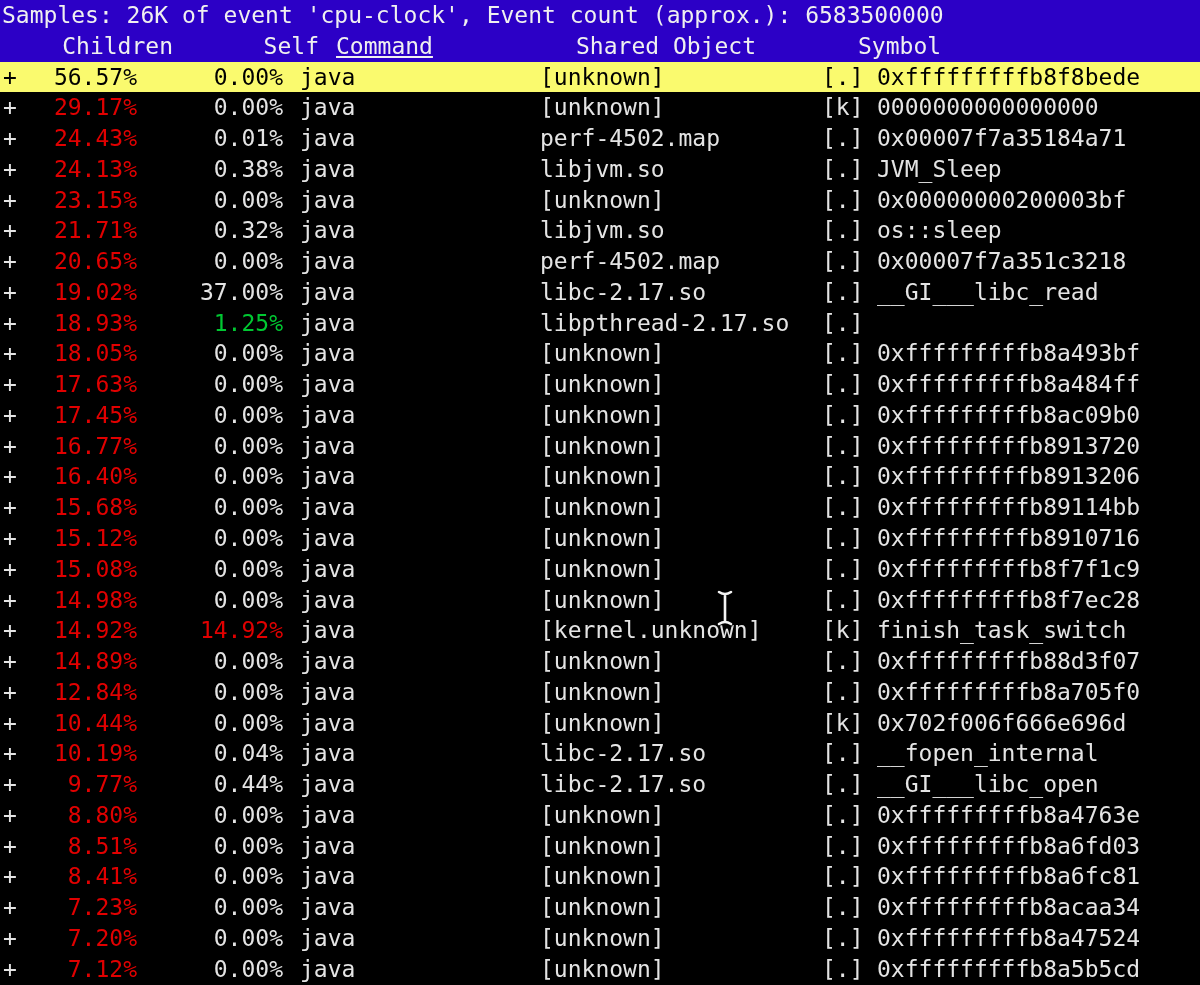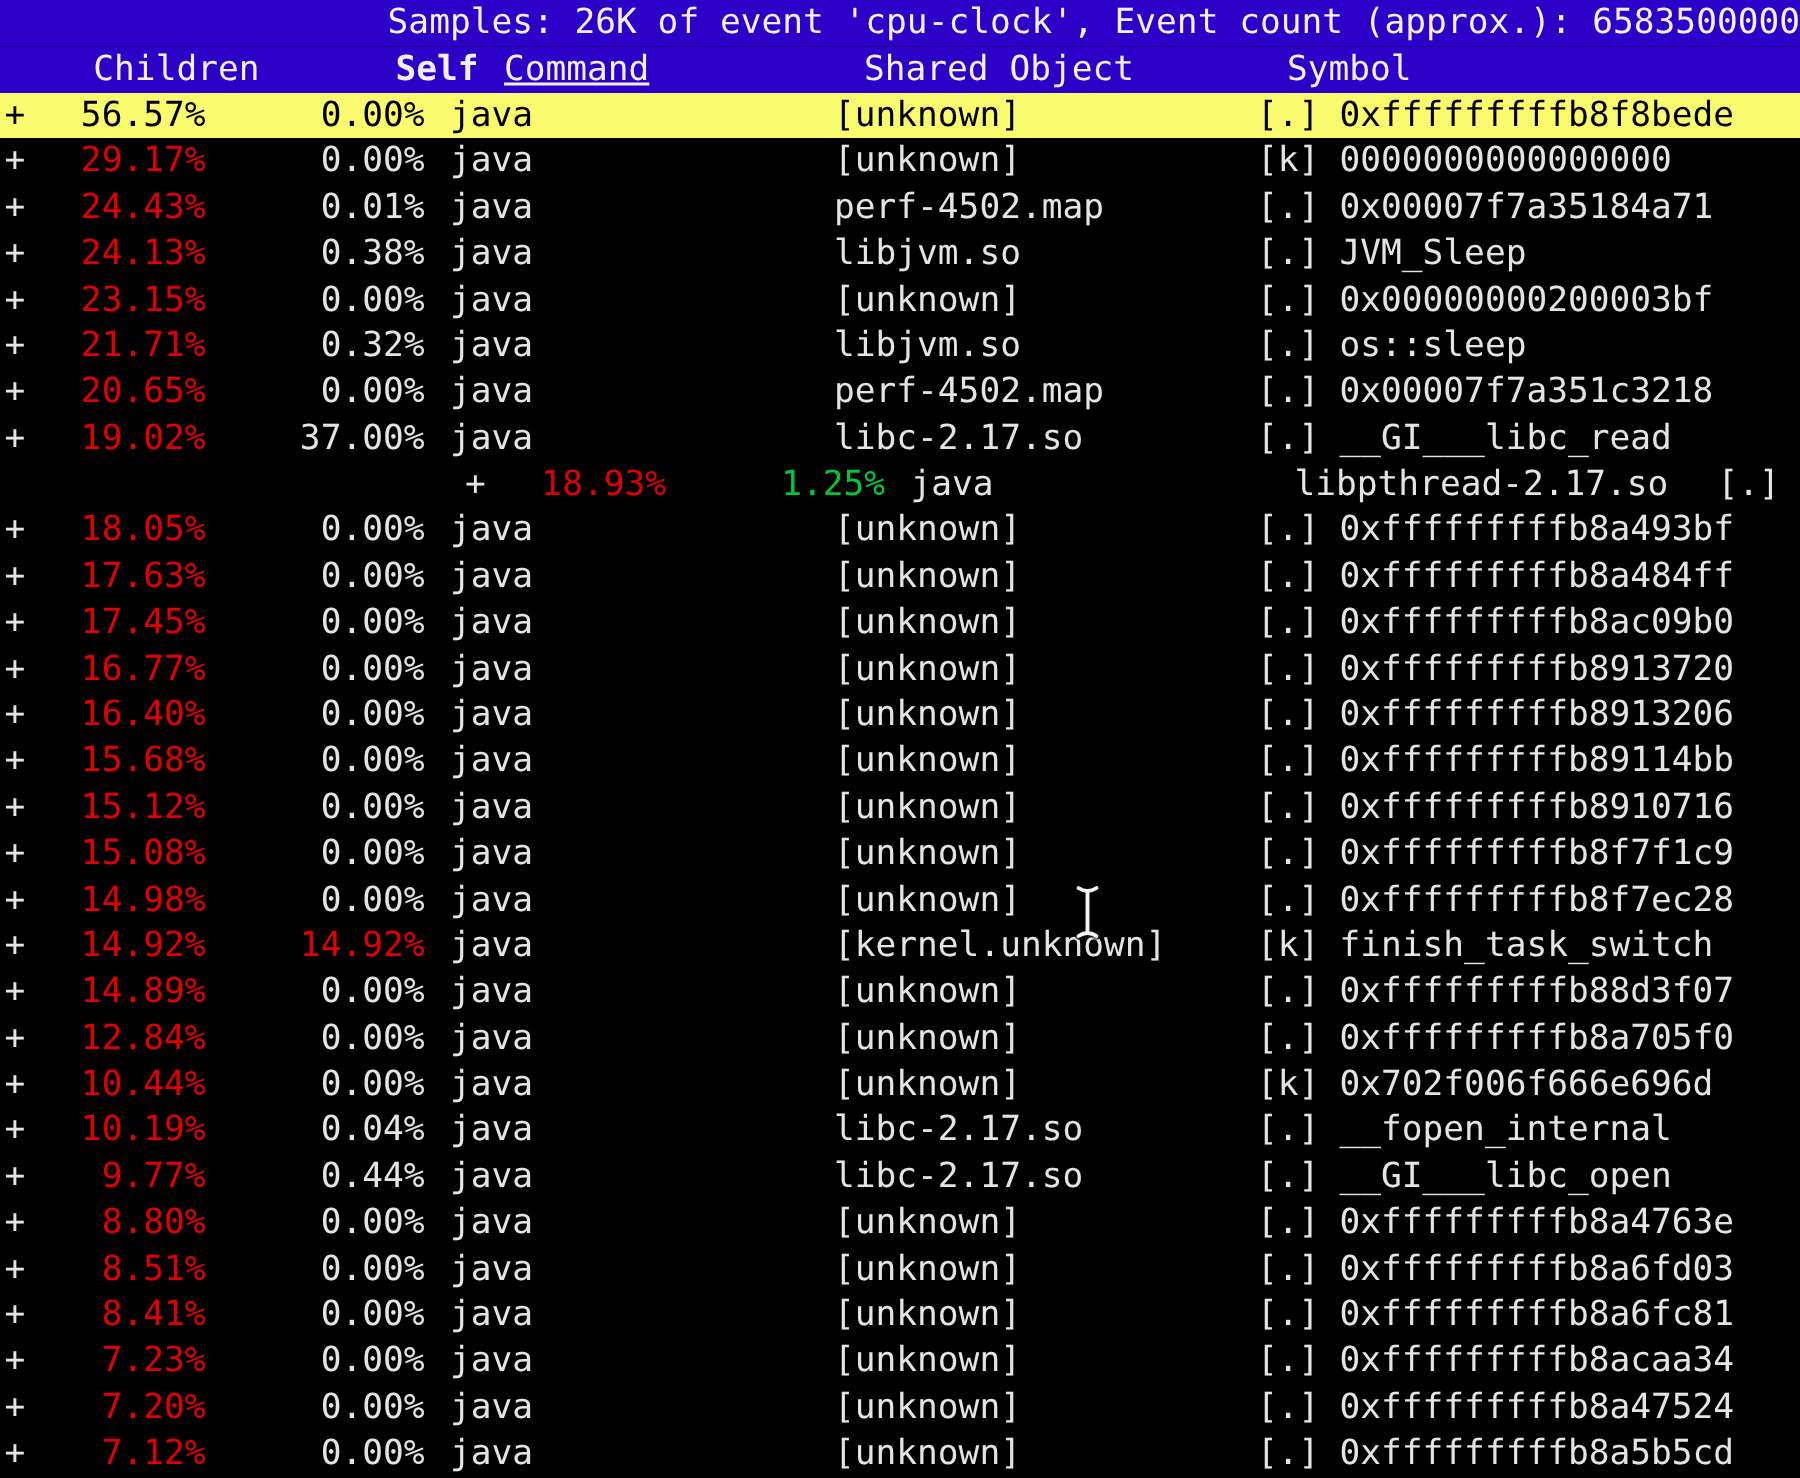--- a/index.html
+++ b/index.html
@@ -8,34 +8,34 @@
   }
   *{margin:0;padding:0;box-sizing:border-box;}
   html,body{width:1200px;height:985px;overflow:hidden;}
   body{
     background:var(--bg);
     font-family:"DejaVu Sans Mono","Liberation Mono",monospace;
     font-size:23px;
     color:var(--fg);
     position:relative;
   }
-  .line{height:30.781px;line-height:30.781px;white-space:pre;display:flex;overflow:hidden;justify-content:flex-end;}
+  .line{height:30.781px;line-height:30.781px;white-space:pre;display:flex;overflow:hidden;}
   .hdr{background:var(--blue);color:#f0f0f0;}
   .status{padding-left:2px;}
   
   .c-plus{width:41px;padding-left:3px;flex:none;}
   .c-children{width:96px;text-align:right;flex:none;}
   .c-self{width:146px;text-align:right;flex:none;}
   .c-command{width:240px;margin-left:17px;flex:none;}
-  .c-shared{width:282px;flex:none;margin-left:16px;}
+  .c-shared{width:282px;flex:none;}
   .c-mod{width:55px;flex:none;}
   .c-symbol{flex:1;}
   
   .h-children{width:137px;text-align:right;flex:none;margin-left:36px;}
-  .h-self{width:146px;text-align:right;flex:none;font-weight:bold;}
+  .h-self{width:146px;text-align:right;flex:none;}
   .h-command{width:240px;margin-left:17px;flex:none;text-decoration:underline;}
   .h-shared{width:282px;flex:none;}
   .h-symbol{flex:1;}
   
   .row .c-children{color:var(--red);}
   .row .self-white{color:var(--fg);}
   .row .self-green{color:var(--green);}
   .row .self-red{color:var(--red);}
   .row.selected{background:var(--yellow);}
   .row.selected span{color:#000 !important;}

